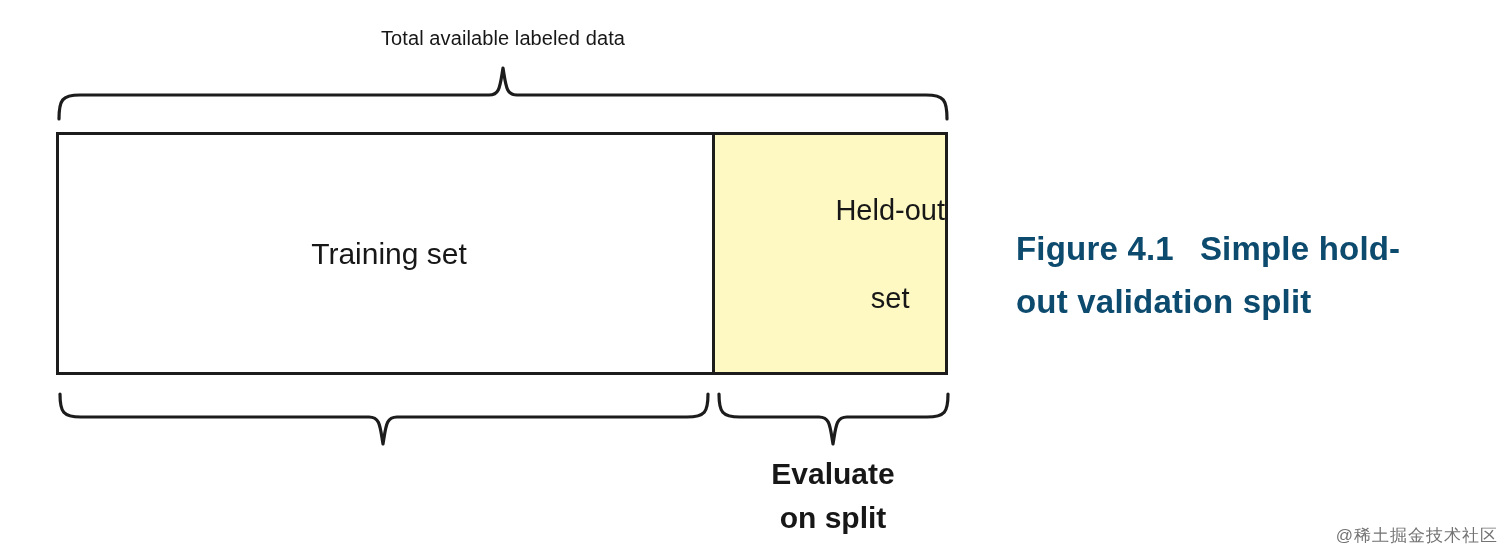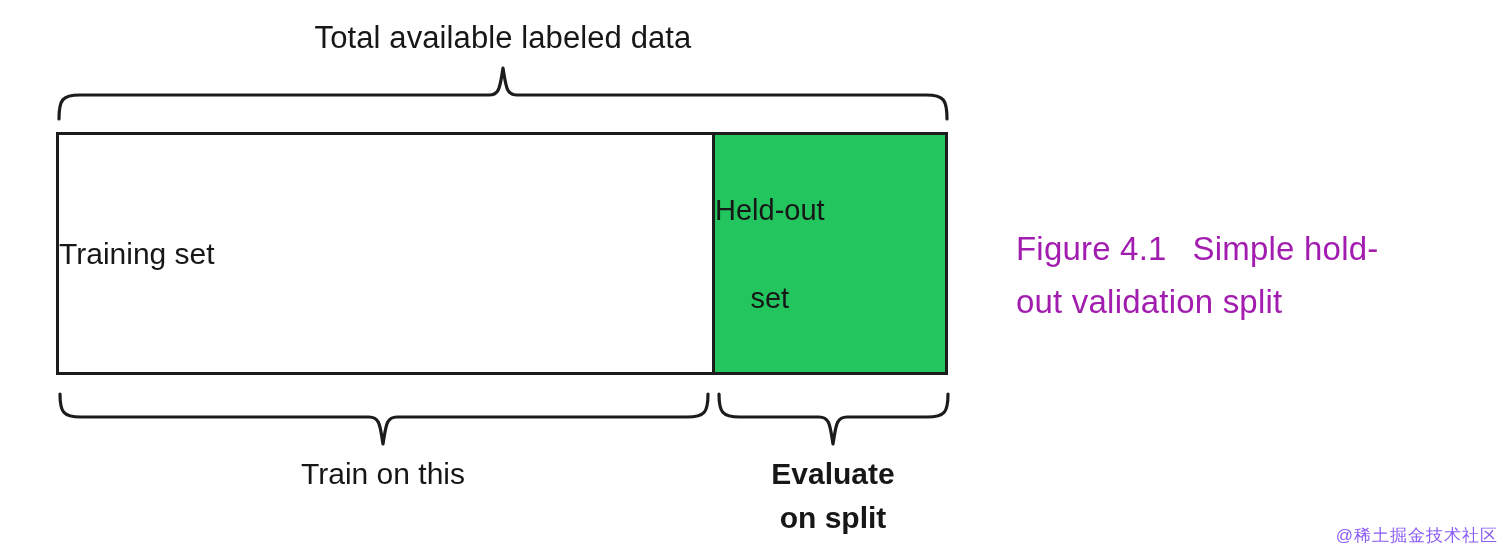--- a/index.html
+++ b/index.html
@@ -23,21 +23,21 @@
     height: 553px;
   }
 
   
   .top-title {
     position: absolute;
     left: 58px;
     top: 18px;
     width: 890px;
     text-align: center;
-    font-size: 31px;
+    font-size: 20px;
     line-height: 40px;
     letter-spacing: 0.1px;
     color: #171717;
     white-space: nowrap;
   }
 
   
   .brace-layer {
     position: absolute;
     left: 0; top: 0;
@@ -58,29 +58,30 @@
     display: flex;
     background: #ffffff;
   }
   .train-cell {
     width: 656px;
     box-sizing: border-box;
     background: #ffffff;
     border-right: 3px solid #1c1c1c;
     display: flex;
     align-items: center;
-    justify-content: flex-start;
+    justify-content: center;
+    padding-left: 7px;
   }
   .holdout-cell {
     flex: 1 1 auto;
     box-sizing: border-box;
-    background: #22c55e;
+    background: #fef9c3;
     display: flex;
     align-items: center;
-    justify-content: flex-start;
+    justify-content: flex-end;
   }
   .cell-label {
     font-size: 30px;
     line-height: 44px;
     color: #171717;
     text-align: center;
   }
   .holdout-cell .cell-label {
     font-size: 29px;
     line-height: 44px;
@@ -107,35 +108,35 @@
   }
 
   
   .caption {
     position: absolute;
     left: 1016px;
     top: 222px;
     width: 400px;
     font-size: 33px;
     line-height: 53px;
-    font-weight: normal;
-    color: #a21caf;
+    font-weight: bold;
+    color: #0c4a6e;
     letter-spacing: 0.2px;
   }
   .caption .cap-num {
     margin-right: 26px;
   }
 
   
   .watermark {
     position: absolute;
     right: 14px;
     bottom: 6px;
     font-size: 17px;
-    color: #8b5cf6;
+    color: #737373;
     letter-spacing: 1px;
     white-space: nowrap;
   }
 </style>
 </head>
 <body>
 
 <div id="figure-root">
 
   <div class="top-title">Total available labeled data</div>
@@ -173,21 +174,20 @@
     </div>
     <div class="holdout-cell">
       <span class="cell-label">
         <span>Held-out</span><br>
         <br>
         <span>set</span>
       </span>
     </div>
   </div>
 
-  <div class="bottom-label label-train">Train on this</div>
 
   <div class="bottom-label label-evaluate">
     <span>Evaluate</span><br>
     <span>on split</span>
   </div>
 
   <div class="caption">
     <span class="cap-num">Figure 4.1</span><span>Simple hold-out validation split</span>
   </div>
 

